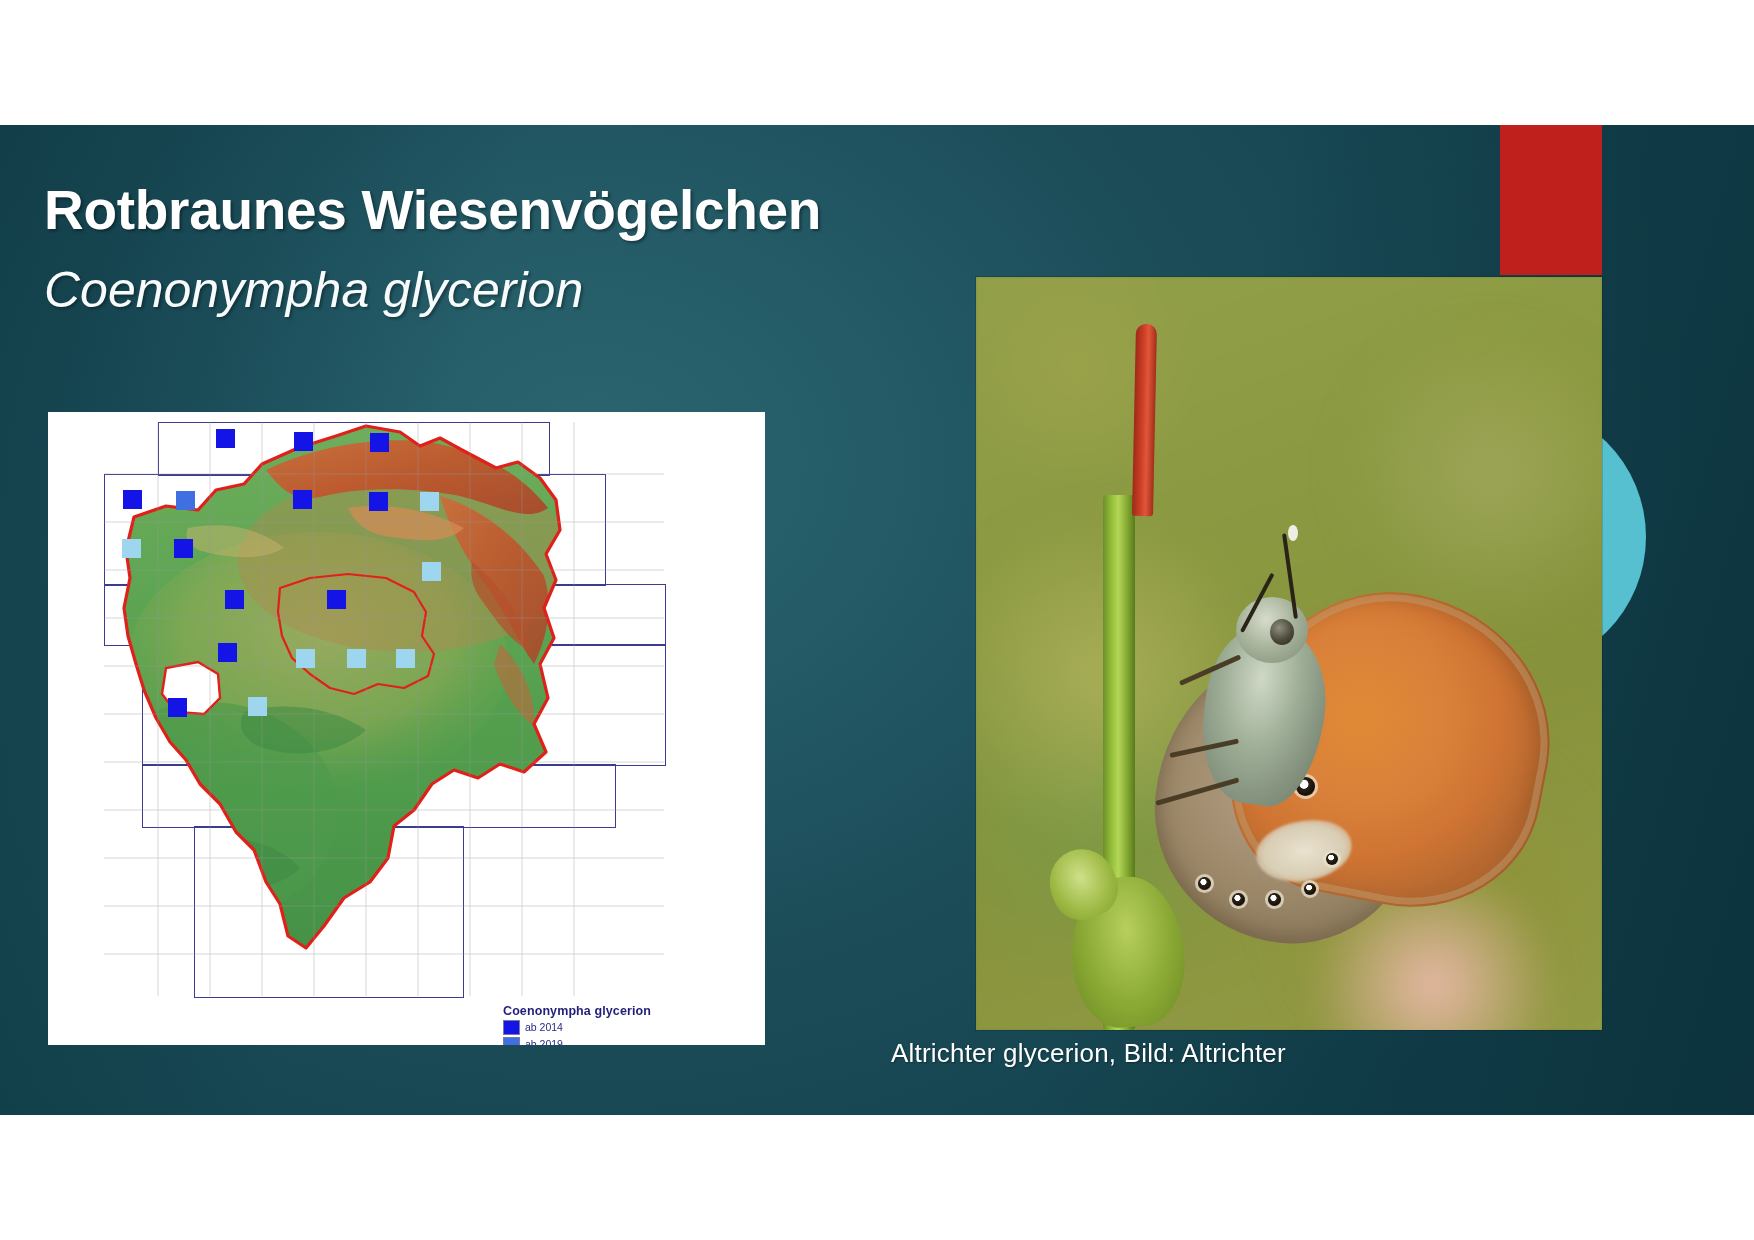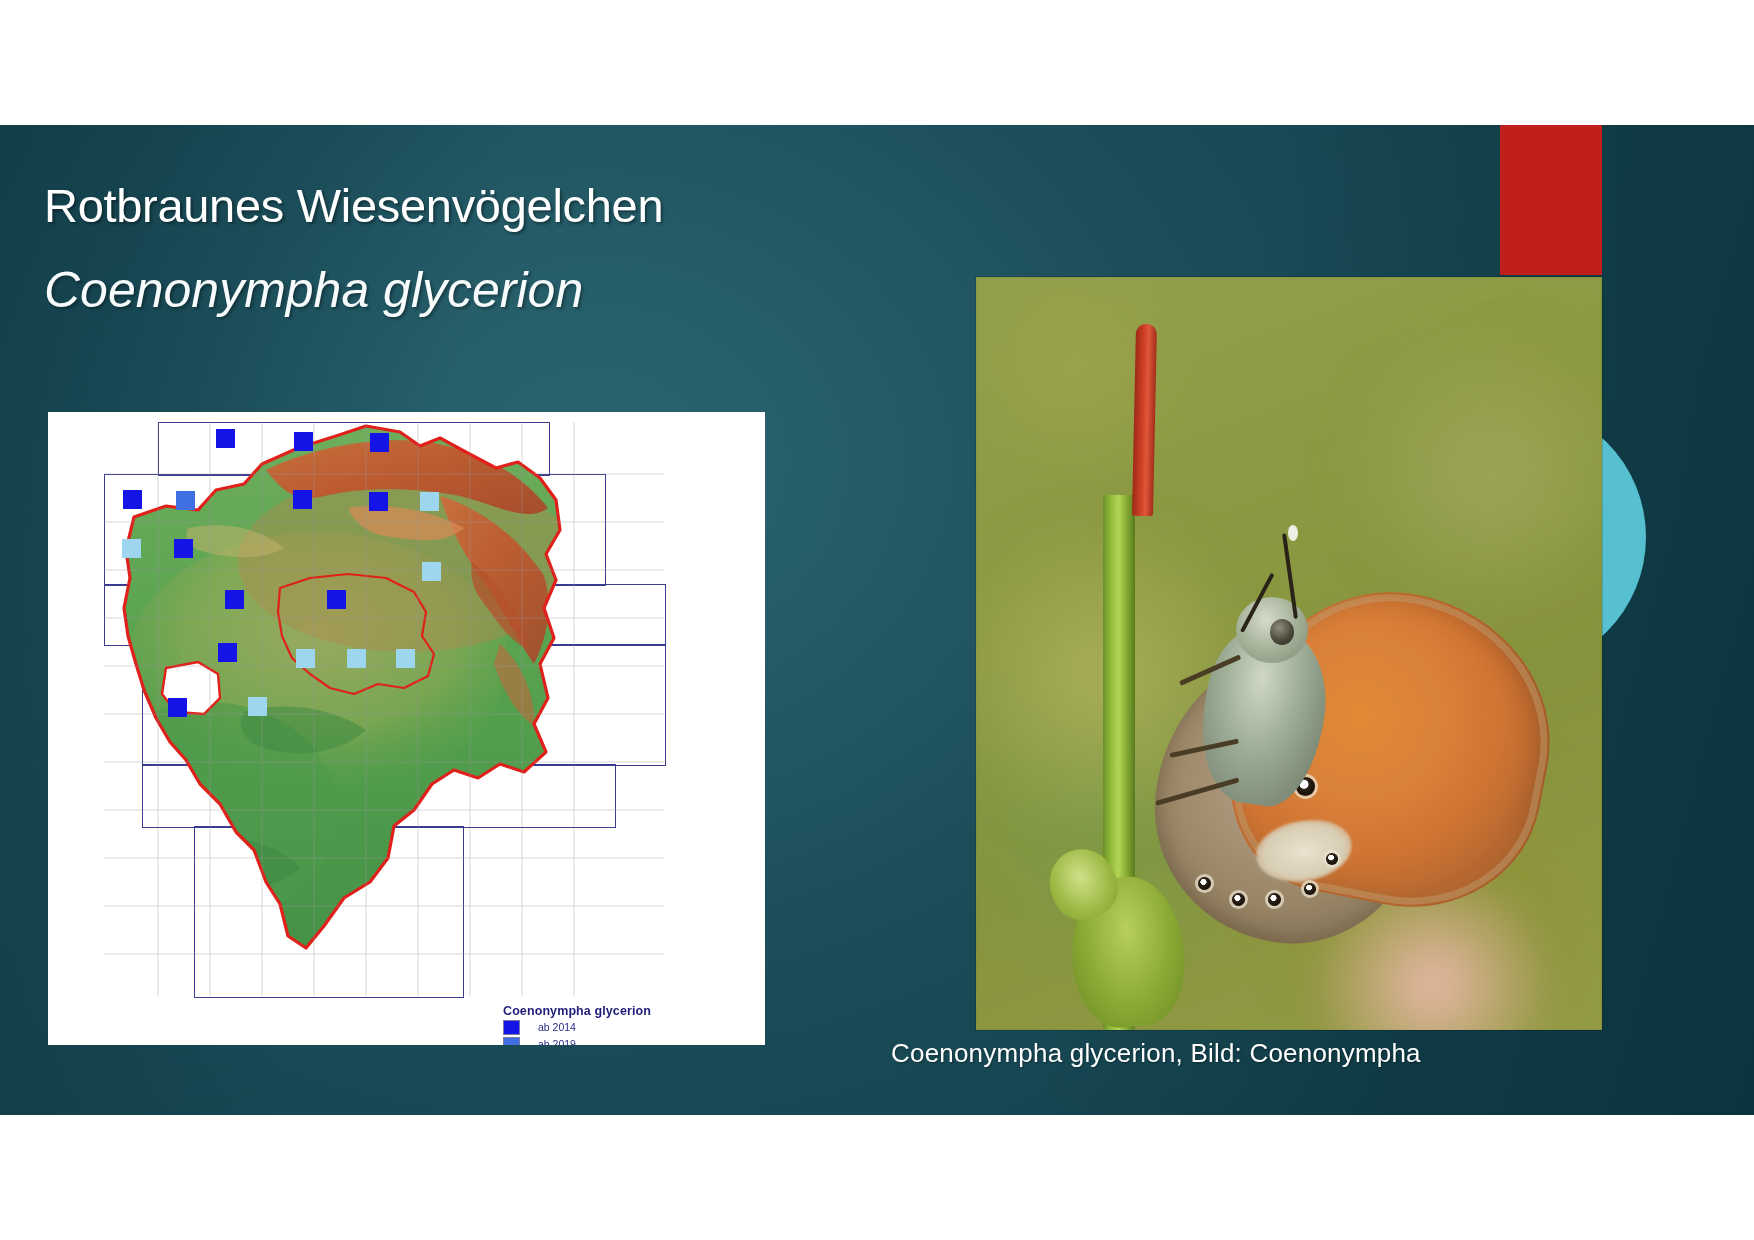--- a/index.html
+++ b/index.html
@@ -24,21 +24,21 @@
     background:#c0201b;
   }
   .teal-circle{
     position:absolute;left:1378px;top:278px;width:268px;height:268px;
     border-radius:50%;background:#56c0d0;
   }
 
   
   .title{
     position:absolute;left:44px;top:53px;
-    font-size:47px;font-weight:normal;color:#ffffff;letter-spacing:-.3px;
+    font-size:55px;font-weight:bold;color:#ffffff;letter-spacing:-.3px;
     text-shadow:2px 2px 3px rgba(0,0,0,.38);
     white-space:nowrap;
   }
   .subtitle{
     position:absolute;left:44px;top:136px;
     font-size:50px;font-style:italic;font-weight:400;color:#f7fbfb;
     text-shadow:2px 2px 3px rgba(0,0,0,.33);
     white-space:nowrap;
   }
   .caption{
@@ -155,21 +155,21 @@
   .sq{position:absolute;width:19px;height:19px;}
   .sq.c2014{background:#1414e6;}
   .sq.c2010{background:#3f6fe0;}
   .sq.c1988{background:#9fd6ef;}
 
   
   .legend{position:absolute;left:455px;top:592px;width:200px;}
   .legend-title{font-size:12.5px;font-weight:bold;color:#1f1f7a;letter-spacing:.1px;white-space:nowrap;}
   .legend-row{display:flex;align-items:center;height:16px;margin-top:1px;}
   .legend-sw{width:17px;height:15px;border:1px solid #7a7aa8;box-sizing:border-box;}
-  .legend-lb{font-size:10.5px;color:#2b2b86;margin-left:18px;white-space:nowrap;text-align:right;}
+  .legend-lb{font-size:10.5px;color:#2b2b86;margin-left:5px;white-space:nowrap;text-align:right;}
 </style>
 </head>
 <body>
 
 <div class="slide">
   <div class="slide-vignette"></div>
 
   <div class="teal-circle"></div>
   <div class="red-block"></div>
 
@@ -208,21 +208,21 @@
       <div class="ant" style="left:112px;top:60px;width:4px;height:66px;transform:rotate(28deg);"></div>
       <div class="ant" style="left:166px;top:28px;width:4px;height:86px;transform:rotate(-8deg);"></div>
       <div class="ant-club" style="left:160px;top:20px;"></div>
 
       <div class="leg" style="left:52px;top:176px;width:66px;height:5px;transform:rotate(-24deg);"></div>
       <div class="leg" style="left:42px;top:248px;width:70px;height:5px;transform:rotate(-12deg);"></div>
       <div class="leg" style="left:28px;top:296px;width:86px;height:5px;transform:rotate(-16deg);"></div>
     </div>
   </div>
 
-  <div class="caption">Coenonympha glycerion, Bild: Coenonympha</div>
+  <div class="caption">Altrichter glycerion, Bild: Altrichter</div>
 
   <div class="mapcard">
     <div class="map-inner">
 
       <div class="grid-outer" style="left:110px;top:10px;width:390px;height:52px;"></div>
       <div class="grid-outer" style="left:56px;top:62px;width:500px;height:110px;"></div>
       <div class="grid-outer" style="left:56px;top:172px;width:560px;height:60px;"></div>
       <div class="grid-outer" style="left:94px;top:232px;width:522px;height:120px;"></div>
       <div class="grid-outer" style="left:94px;top:352px;width:472px;height:62px;"></div>
       <div class="grid-outer" style="left:146px;top:414px;width:268px;height:170px;"></div>

